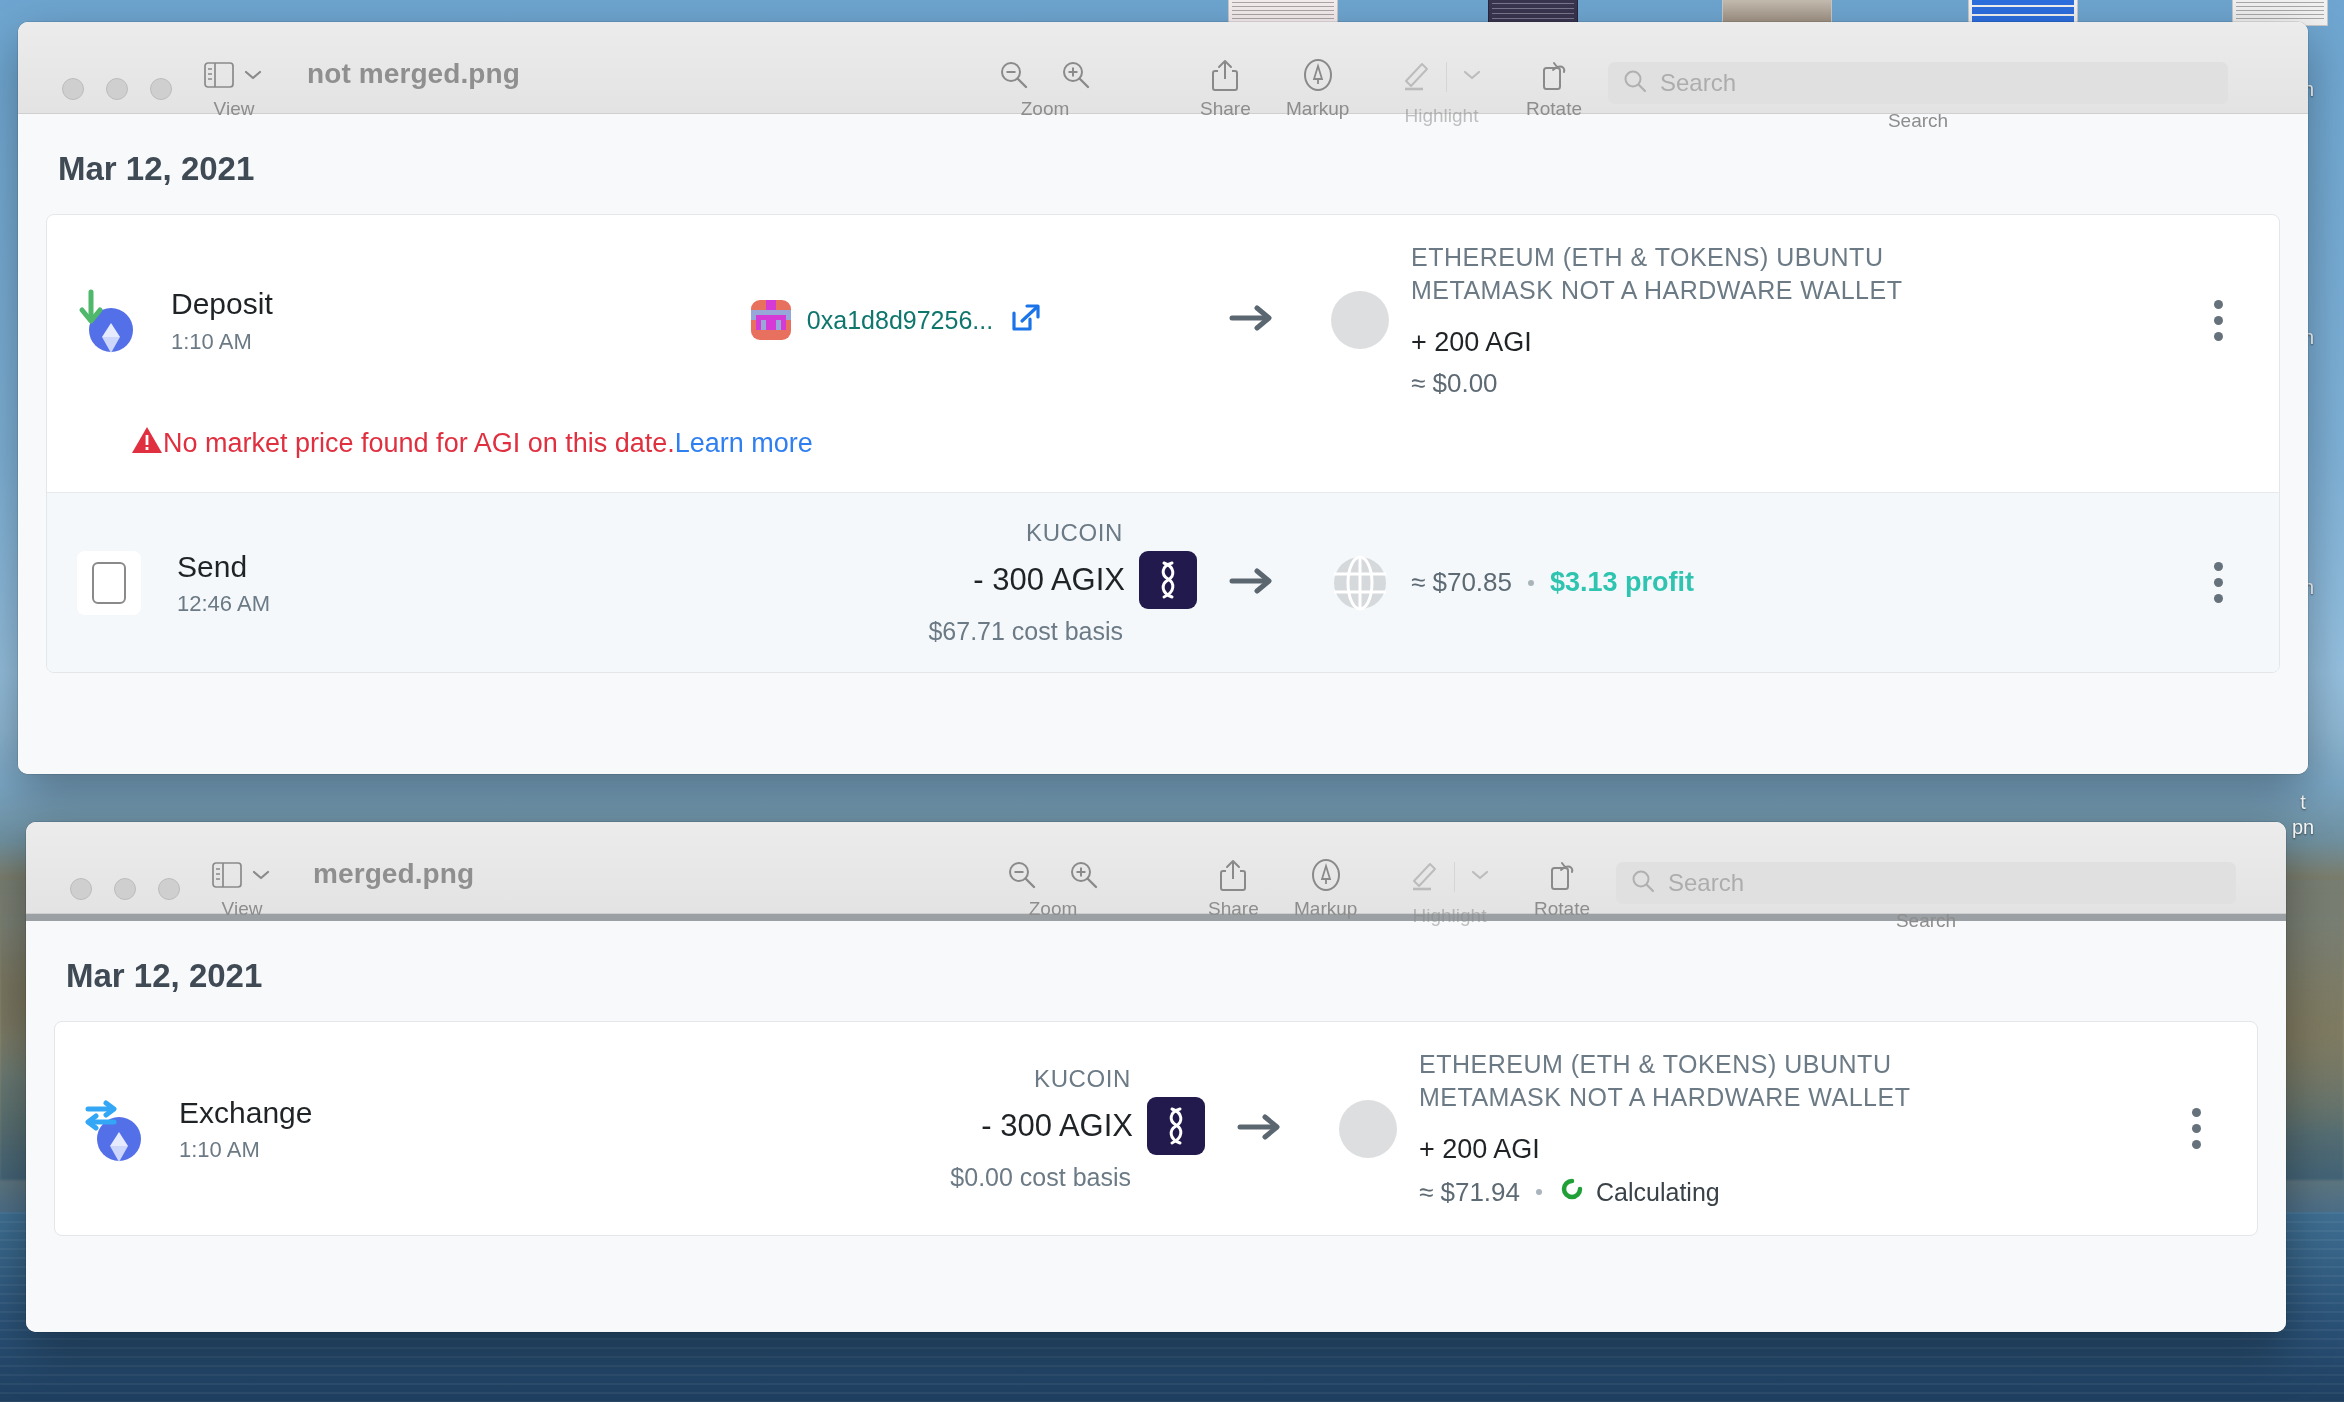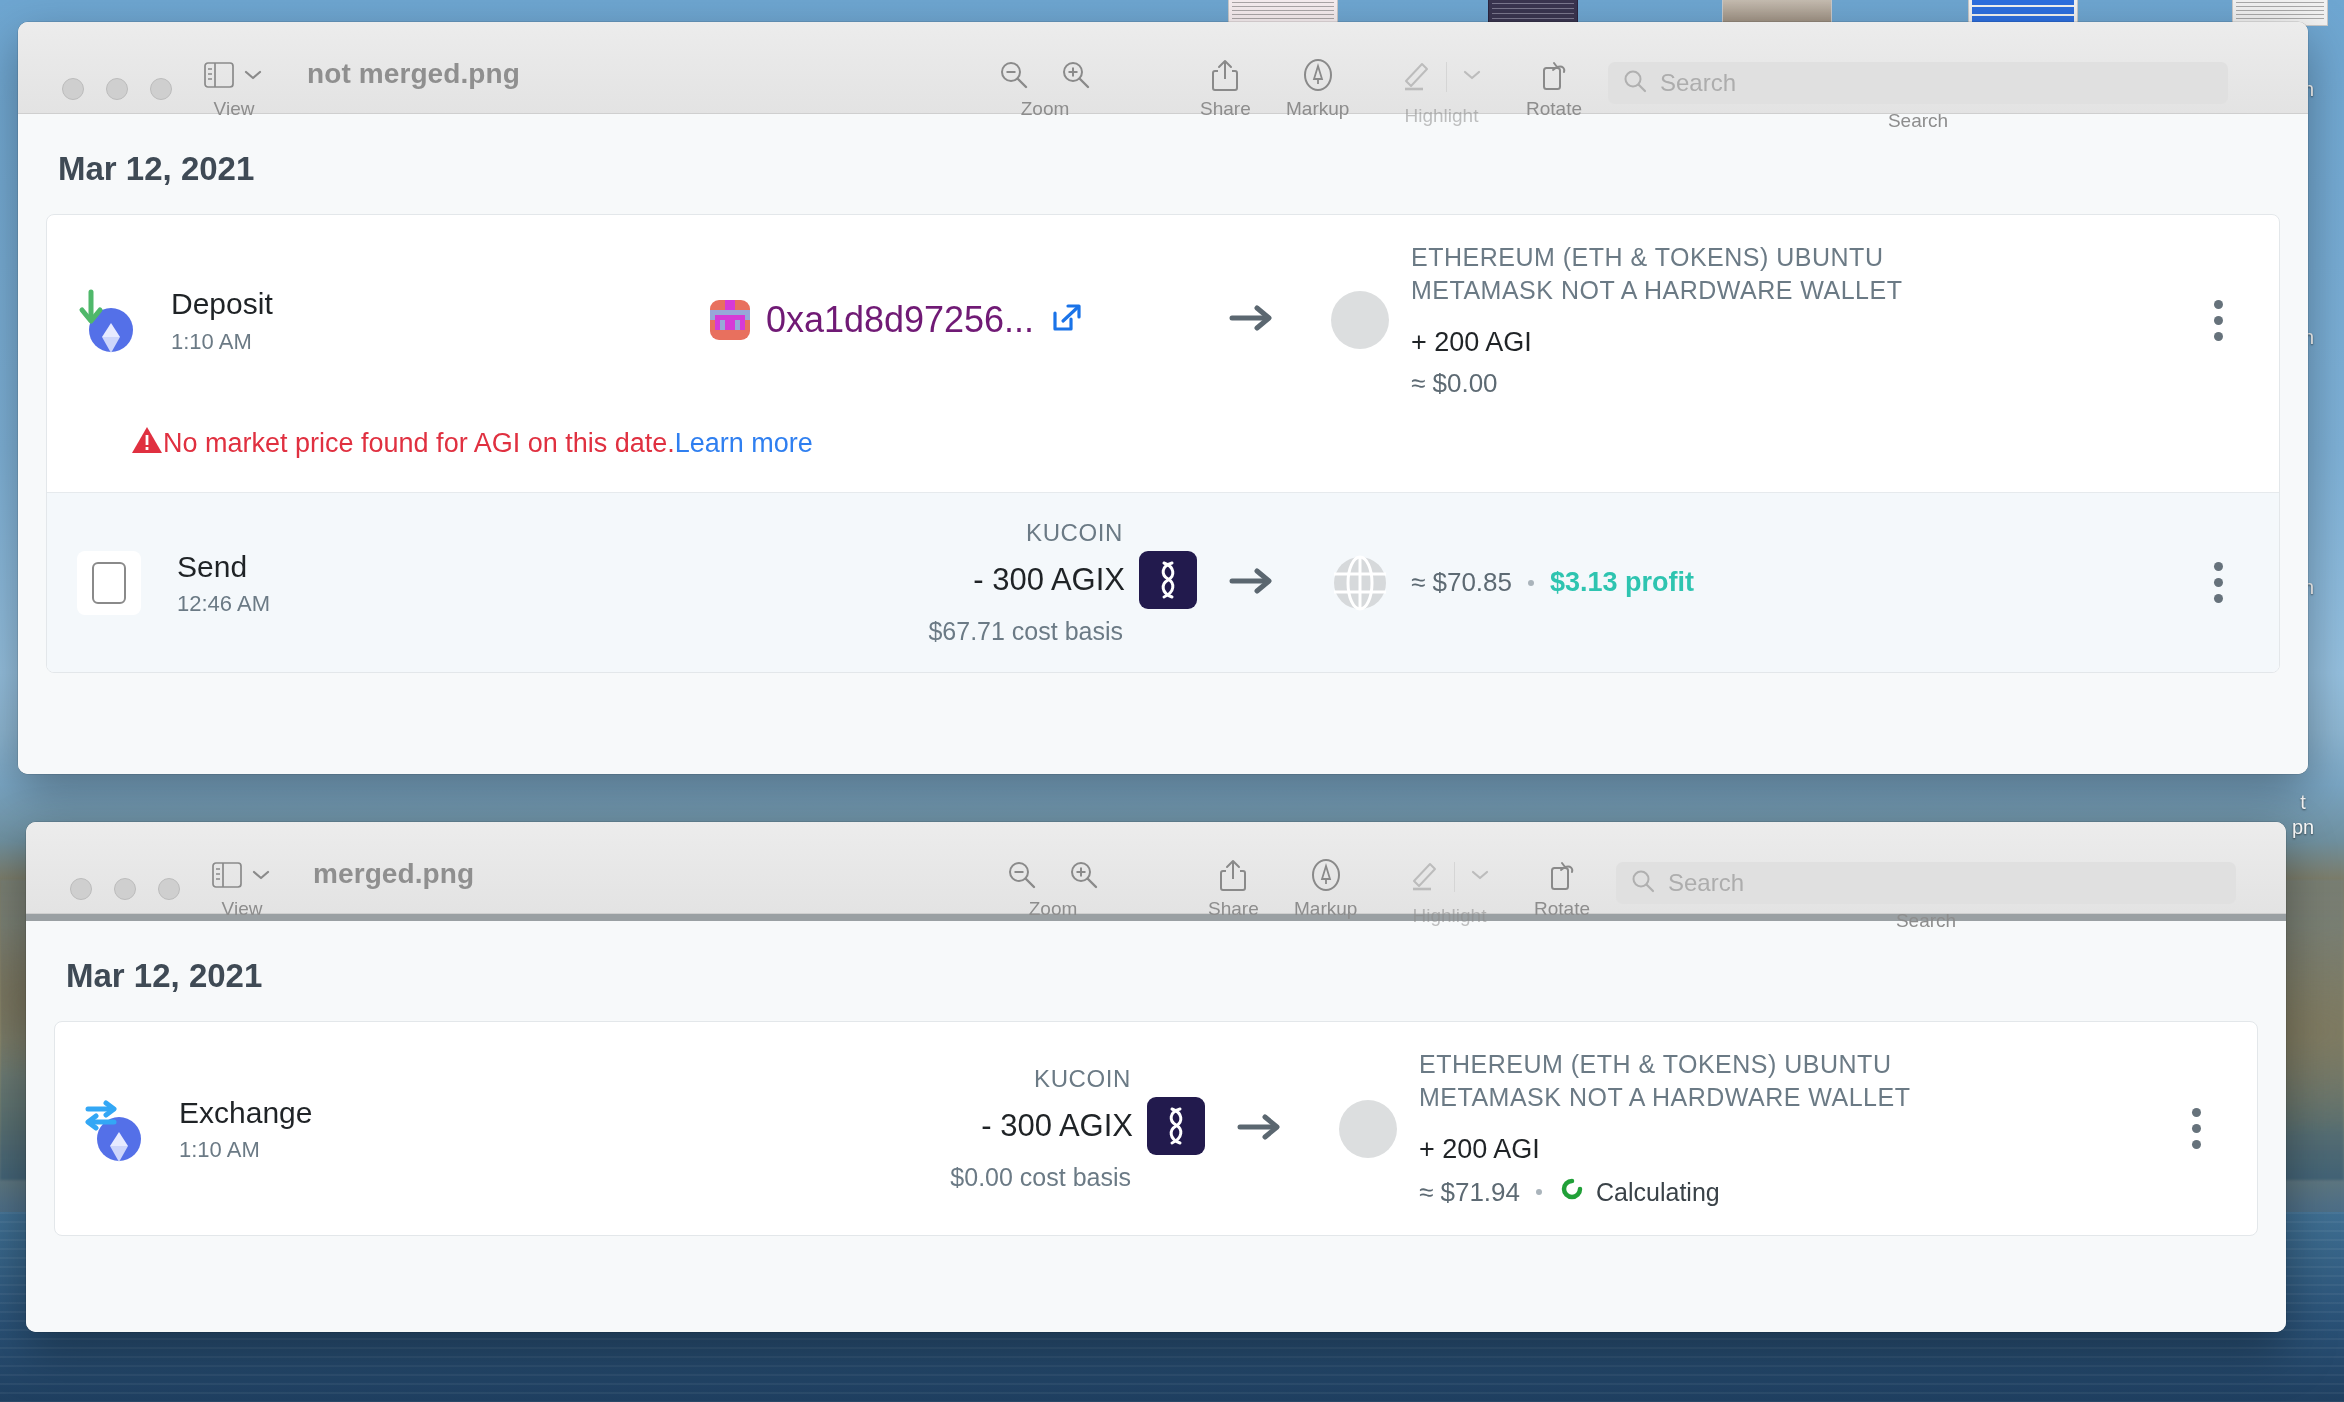--- a/index.html
+++ b/index.html
@@ -197,21 +197,21 @@
   .amt { font-size: 31px; color: #1f2326; }
   .coin-logo {
     width: 58px; height: 58px; border-radius: 9px; background: #221a4d;
     display: flex; align-items: center; justify-content: center;
     color: #fff; font-family: "Liberation Serif", serif; font-size: 40px;
   }
   .cost-basis { font-size: 25px; color: #6b7a85; margin-top: 8px; padding-right: 74px; }
 
   .addr-cell { flex: 0 0 600px; width: 600px; display: flex; align-items: center; justify-content: center; gap: 16px; }
   .addr-chip { width: 40px; height: 40px; border-radius: 9px; overflow: hidden; position: relative; }
-  .addr-text { font-size: 36px; color: #701a75; }
+  .addr-text { font-size: 25px; color: #0f766e; }
 
   .arrow-cell { flex: 0 0 110px; display: flex; justify-content: center; align-items: center; }
 
   
   .right-cell { flex: 1; display: flex; align-items: center; gap: 22px; padding-left: 24px; }
   .avatar { width: 58px; height: 58px; border-radius: 50%; background: #dcdedf; flex: 0 0 58px; }
   .globe  { width: 58px; height: 58px; flex: 0 0 58px; }
   .wallet-name { font-size: 25px; color: #6b7a85; letter-spacing: .5px; line-height: 1.3; }
   .gain { font-size: 27px; color: #1f2326; margin-top: 21px; }
   .fiat-line { display: flex; align-items: center; gap: 16px; margin-top: 10px; font-size: 26px; color: #5d6a73; }

